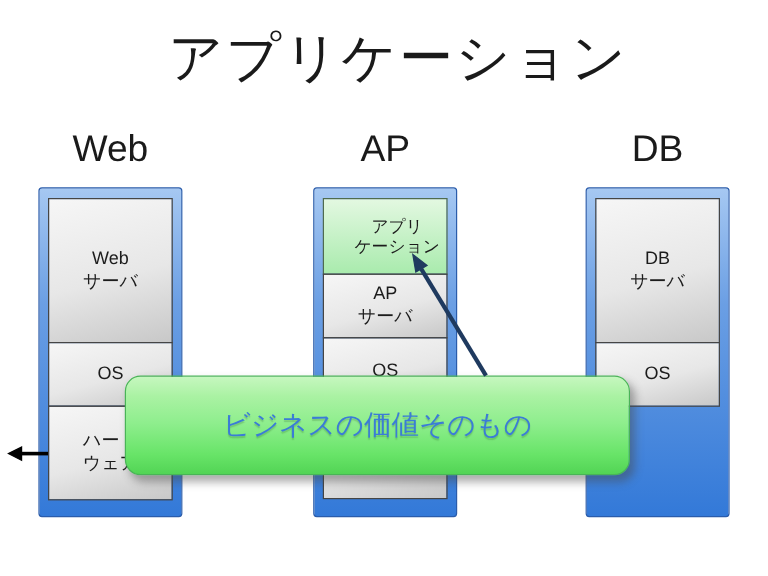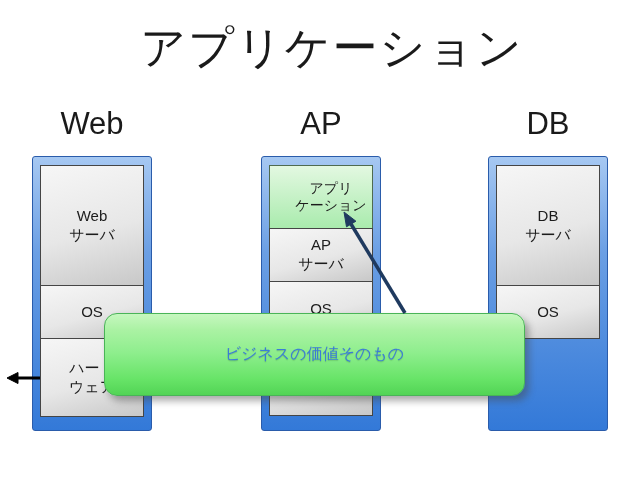--- a/index.html
+++ b/index.html
@@ -52,21 +52,21 @@
   .callout{
     position:absolute;left:104px;top:313px;width:421px;height:83px;
     box-sizing:border-box;border-radius:13px;
     border:1px solid #49b457;
     background:linear-gradient(180deg,#c6f7bf 0%,var(--callout-green-top,#aaf2a3) 20%,#8eee8d 48%,#68e468 80%,var(--callout-green-bottom,#52d455) 100%);
     box-shadow:4px 5px 7px rgba(70,70,70,0.45);
     display:flex;flex-direction:column;justify-content:space-evenly;align-items:center;
     z-index:5;
   }
   .callout .line{
-    font-size:16px;color:var(--callout-text-blue,#3b7cd6);
+    font-size:23px;color:var(--callout-text-blue,#3b7cd6);
     text-shadow:0 1px 1px rgba(40,90,40,0.25);
     white-space:pre;
   }
 
   svg.arrows{position:absolute;left:0;top:0;z-index:6;pointer-events:none;}
   .navy-arrow{stroke:var(--arrow-navy,#1f3a5f);fill:var(--arrow-navy,#1f3a5f);}
   .black-arrow{stroke:var(--arrow-black,#000);fill:var(--arrow-black,#000);}
 </style>
 </head>
 <body>

